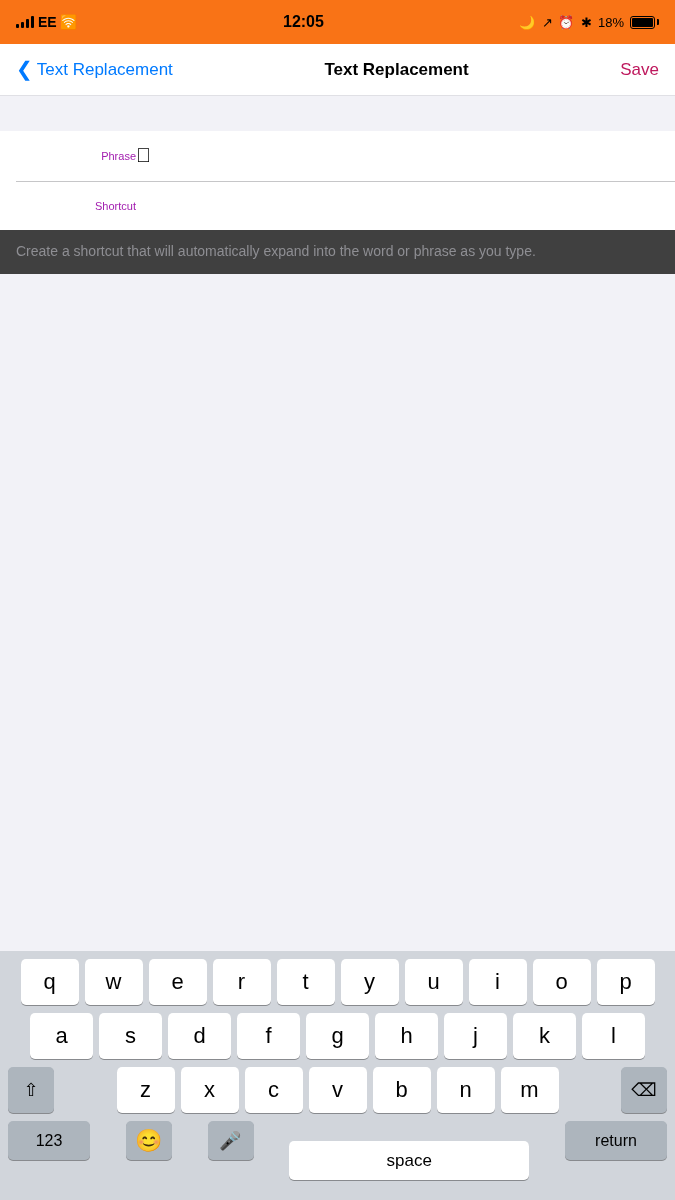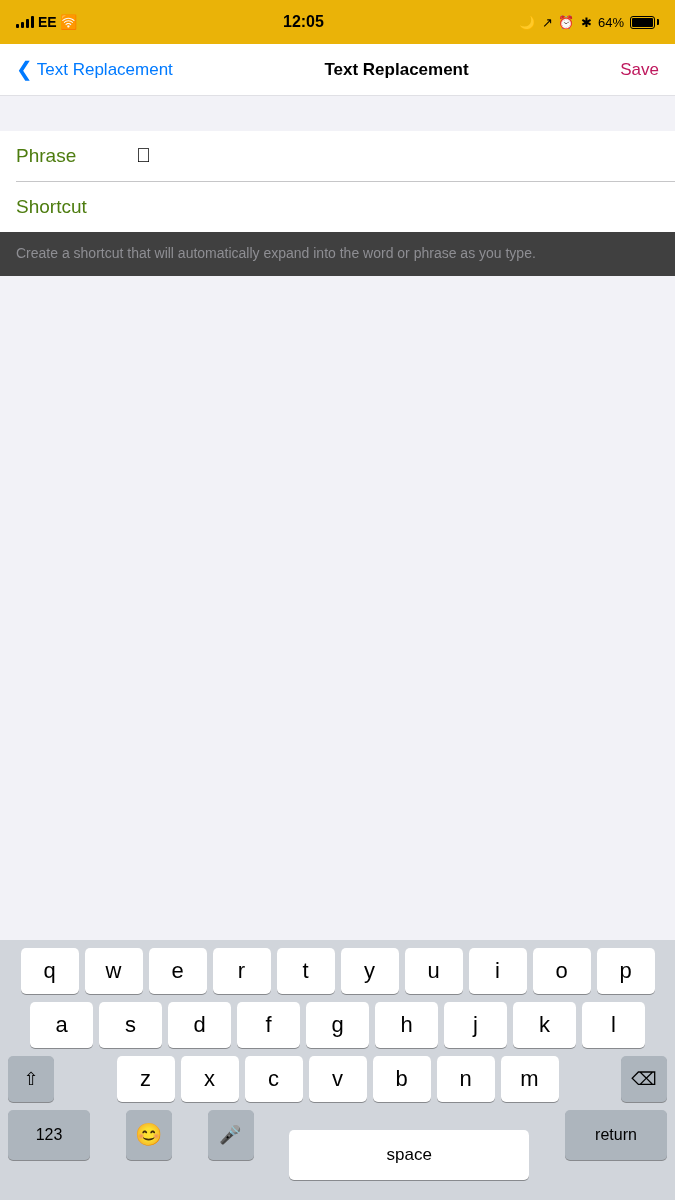--- a/index.html
+++ b/index.html
@@ -7,21 +7,21 @@
     body {
       width: 675px;
       min-height: 1200px;
       font-family: -apple-system, 'SF Pro Text', 'Helvetica Neue', sans-serif;
       background: #f2f2f7;
       overflow-x: hidden;
     }
 
     
     .status-bar {
-      background: #eab308;
+      background: #f97316;
       height: 44px;
       display: flex;
       align-items: center;
       justify-content: space-between;
       padding: 0 16px;
       font-size: 15px;
       font-weight: 600;
     }
     .status-left {
       display: flex;
@@ -135,24 +135,25 @@
     .form-section {
       background: #fff;
     }
     .form-row {
       display: flex;
       align-items: center;
       padding: 14px 16px;
       min-height: 48px;
     }
     .form-row-label {
-      font-size: 19px;
-      color: #4d7c0f;
+      font-size: 11px;
+      color: #a21caf;
       width: 120px;
       flex-shrink: 0;
+      text-align: right;
     }
     .form-row-value {
       font-size: 17px;
       color: #000;
       flex: 1;
     }
     .form-row-divider {
       height: 1px;
       background: #c6c6c8;
       margin-left: 16px;
@@ -220,21 +221,21 @@
     
     .row2 .key { width: 63px; }
 
     
     .row3 { padding-left: 4px; padding-right: 4px; }
     .row3 .key { width: 63px; }
     .key-shift { width: 46px !important; }
     .key-delete { width: 46px !important; }
 
     
-    .row4 .key { height: 50px; }
+    .row4 .key { height: 39px; }
     .key-123 { width: 82px !important; font-size: 16px !important; }
     .key-emoji { width: 46px !important; font-size: 22px !important; }
     .key-mic { width: 46px !important; }
     .key-space { flex: 1 !important; max-width: 240px; font-size: 17px !important; }
     .key-return { width: 102px !important; font-size: 16px !important; }
 
     .delete-icon {
       font-size: 18px;
     }
   </style>
@@ -251,21 +252,21 @@
     </div>
     <span>EE</span>
     <span class="wifi-icon">🛜</span>
   </div>
   <div class="status-center">12:05</div>
   <div class="status-right">
     <span style="font-size:13px;">🌙</span>
     <span style="font-size:13px;">↗</span>
     <span style="font-size:13px;">⏰</span>
     <span style="font-size:13px;">✱</span>
-    <span>64%</span>
+    <span>18%</span>
     <div class="battery">
       <div class="battery-body">
         <div class="battery-fill"></div>
       </div>
       <div class="battery-tip"></div>
     </div>
   </div>
 </div>
 
 <div class="nav-bar">

